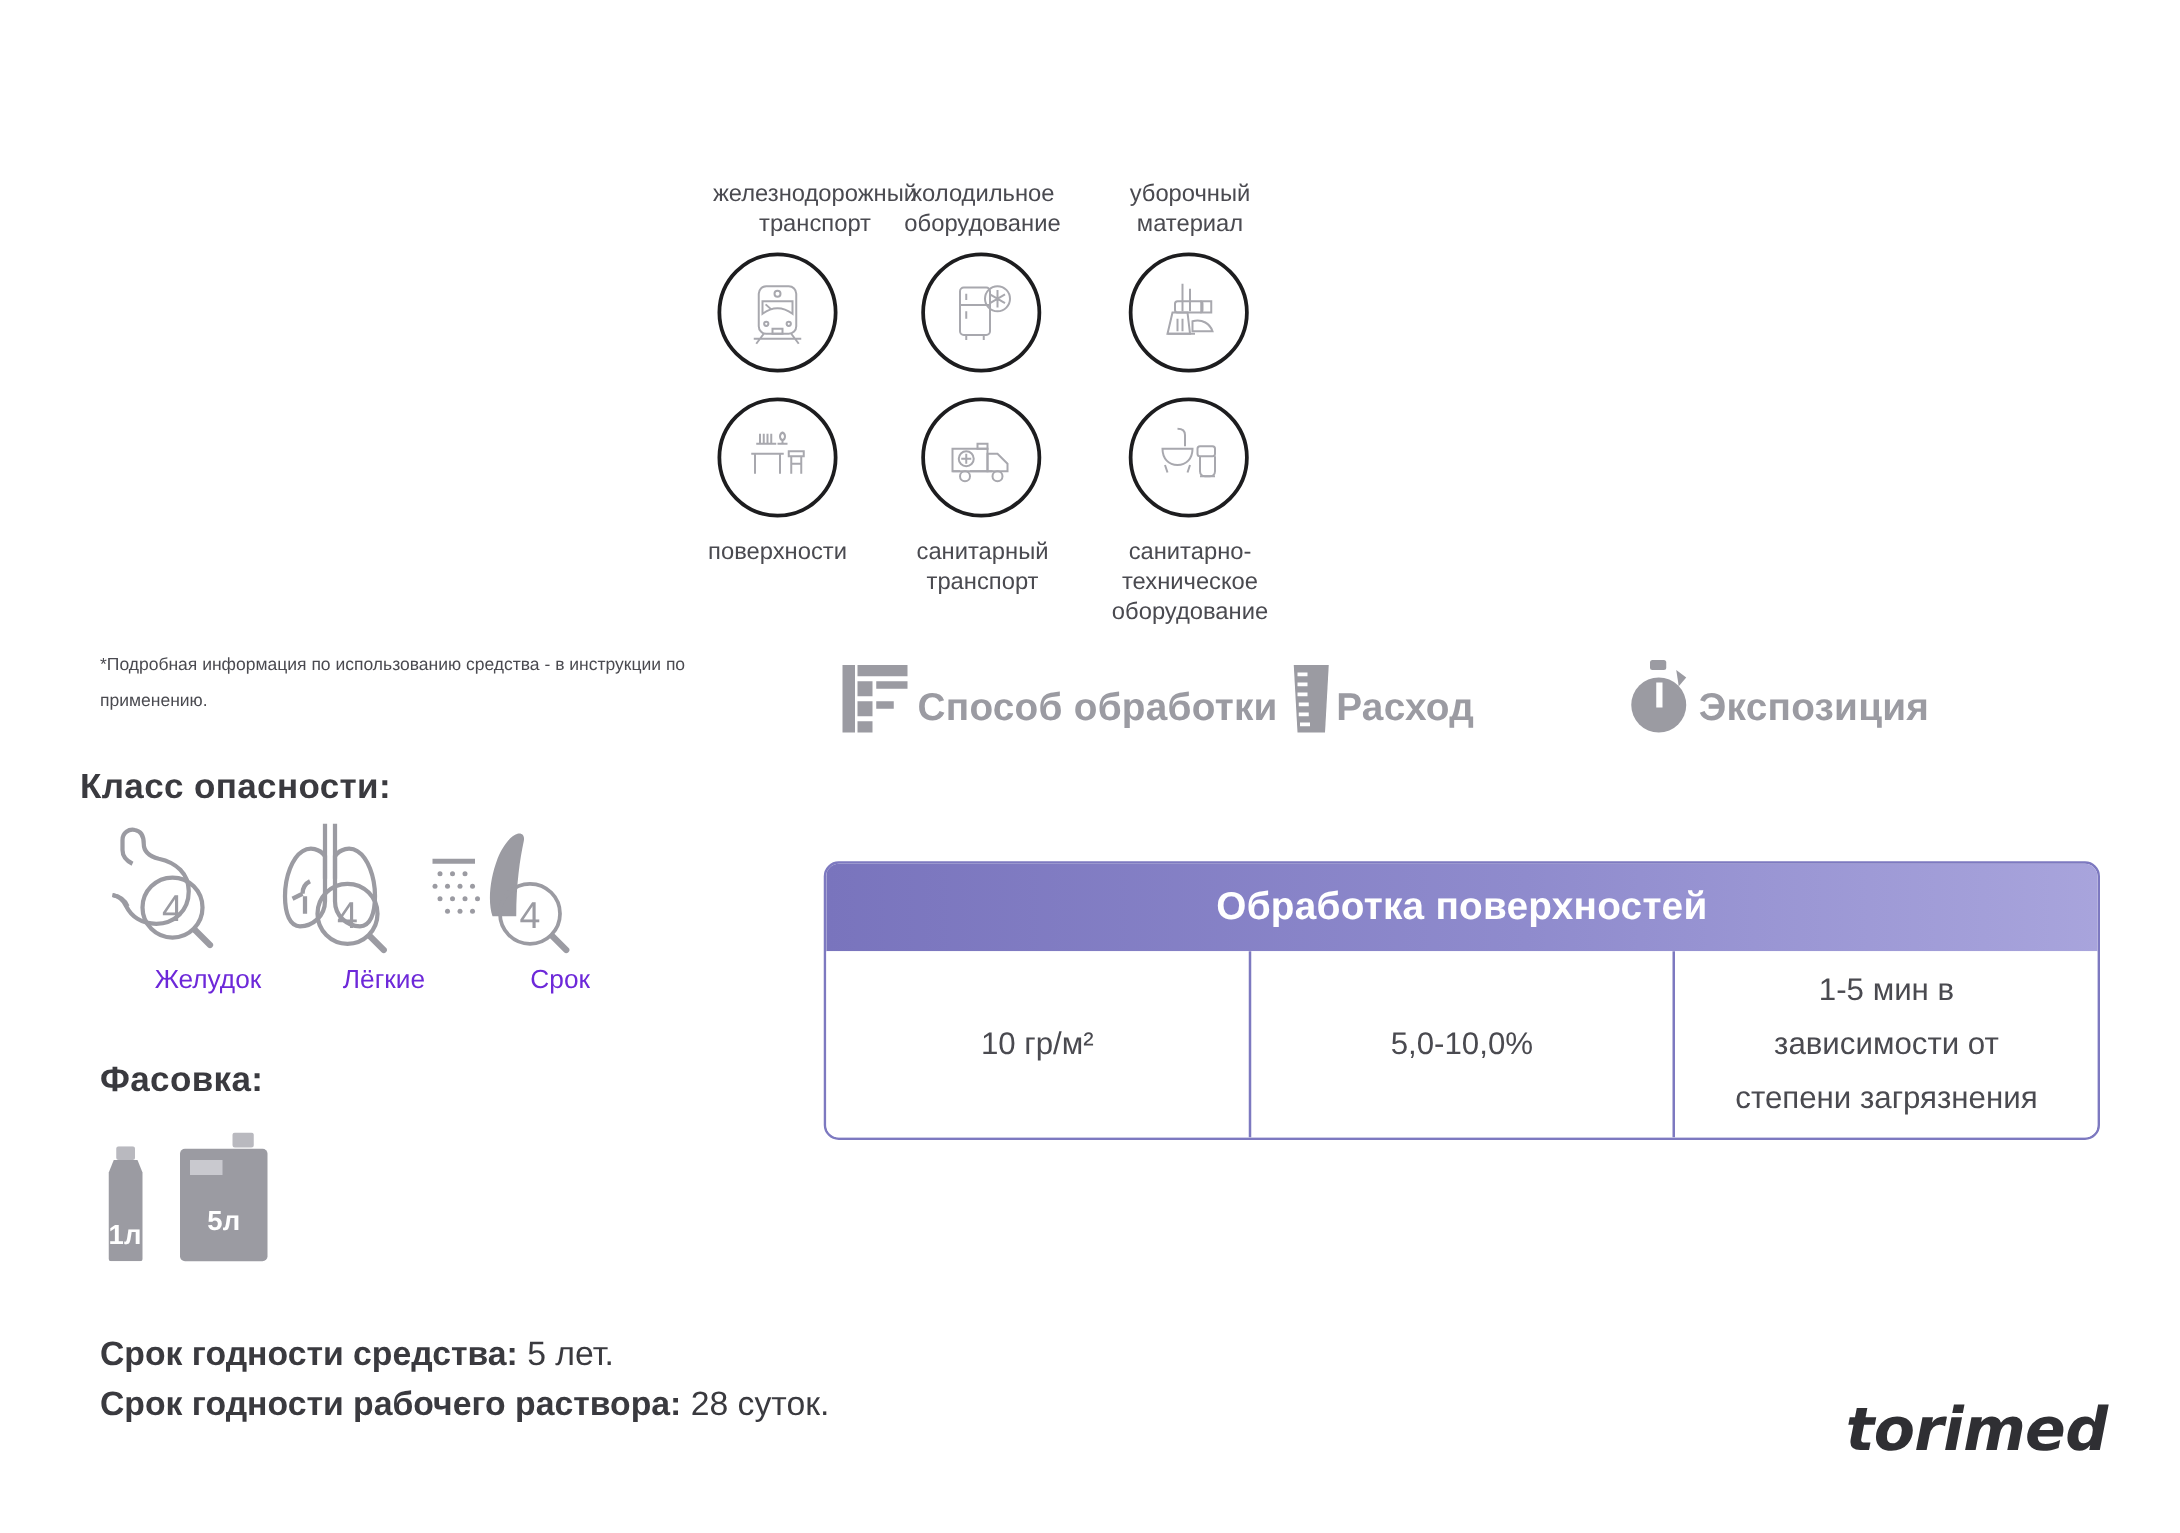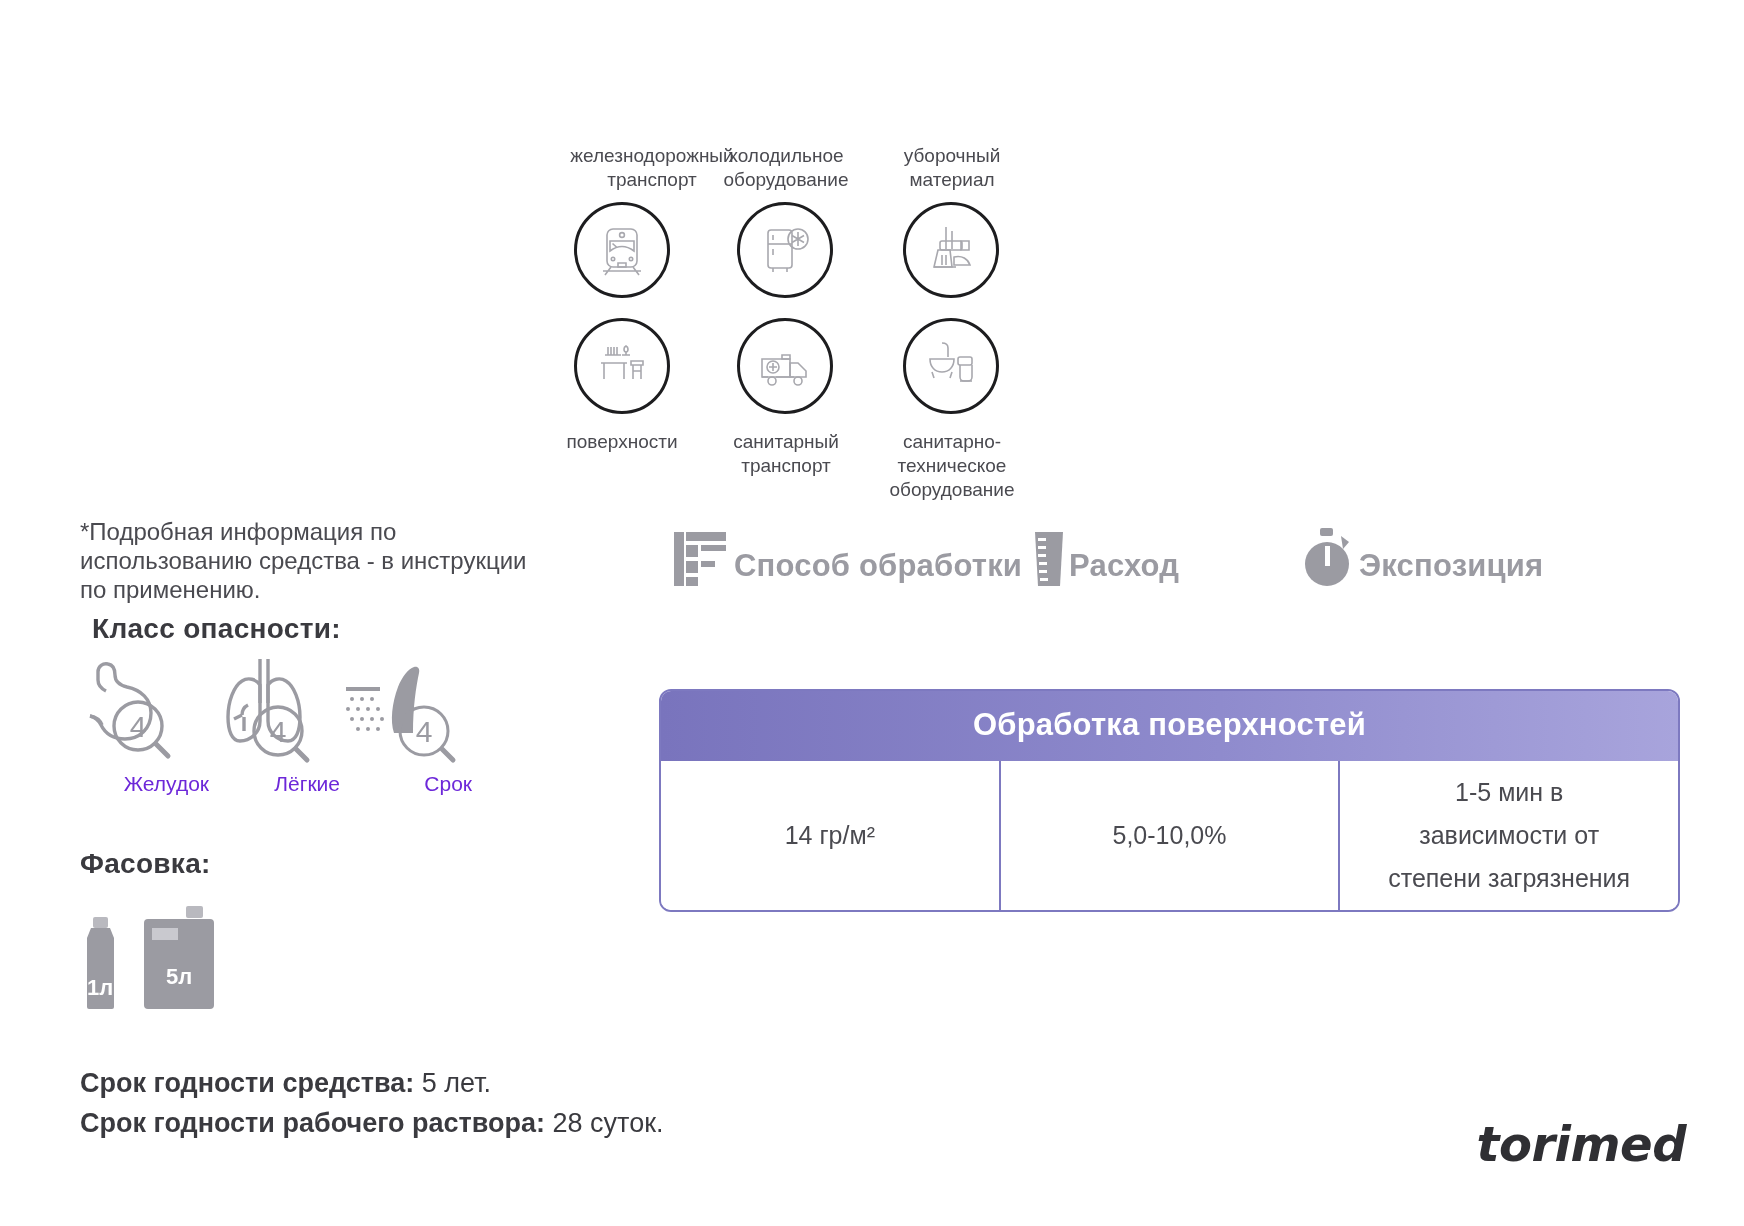--- a/index.html
+++ b/index.html
@@ -33,21 +33,21 @@
   }
   .circle svg{display:block;}
 
   .col1{left:580px;}
   .col2{left:760px;}
   .col3{left:938px;}
 
   
   .footnote{
     left:80px;top:517px;width:470px;
-    font-size:24px;line-height:29px;color:#4a4a50;
+    font-size:14px;line-height:29px;color:#4a4a50;
   }
 
   
   .sec-head{
     font-size:28px;font-weight:bold;color:#3a3a3f;letter-spacing:.3px;
   }
 
   
   .hz-label{
     font-size:21px;color:#6d28d9;text-align:right;width:150px;
@@ -186,21 +186,21 @@
       <path d="M40 46h12"></path>
     </svg>
   </div>
 
   <div class="abs obj-label" style="top:430px;width:230px;left:507px;">поверхности</div>
   <div class="abs obj-label" style="top:430px;width:230px;left:671px;">санитарный<br>транспорт</div>
   <div class="abs obj-label" style="top:430px;width:230px;left:837px;">санитарно-<br>техническое<br>оборудование</div>
 
   <div class="abs footnote">*Подробная информация по использованию средства - в инструкции по применению.</div>
 
-  <div class="abs sec-head" style="left:92px;top:613px;">Класс опасности:</div>
+  <div class="abs sec-head" style="left:64px;top:613px;">Класс опасности:</div>
 
   <div class="abs" style="left:76px;top:658px;">
     <svg width="115" height="110" viewBox="0 0 115 110" fill="none" stroke="#9b9ba2" stroke-width="3.4">
       <path d="M22 14c0-6 5-9 10-8 6 1 7 6 7 11 0 6 4 10 12 12 14 3 24 12 24 26 0 16-12 26-26 26-12 0-20-6-24-14-3-6-6-8-11-9"></path>
       <path d="M22 14v8c0 6 4 9 8 11"></path>
       <path d="M14 58c6 1 10 4 12 9"></path>
       <circle cx="62" cy="68" r="24" stroke-width="3.4"></circle>
       <path d="M80 86l12 12" stroke-linecap="round" stroke-width="5"></path>
       <text x="62" y="79" font-size="30" fill="#9b9ba2" stroke="none" text-anchor="middle" font-family="Liberation Sans, sans-serif">4</text>
     </svg>
@@ -298,21 +298,21 @@
       <path d="M38 8l8 6-6 7z"></path>
       <circle cx="24" cy="36" r="22"></circle>
       <rect x="22" y="18" width="5" height="20" fill="#ffffff"></rect>
     </svg>
     <span class="proc-text">Экспозиция</span>
   </div>
 
   <div class="tbl">
     <div class="tbl-head">Обработка поверхностей</div>
     <div class="tbl-body">
-      <div class="tbl-cell">14 гр/м²</div>
+      <div class="tbl-cell">10 гр/м²</div>
       <div class="tbl-cell">5,0-10,0%</div>
       <div class="tbl-cell strong">
         1-5 мин в<br>зависимости от<br>степени загрязнения
       </div>
     </div>
   </div>
 
   <div class="foot" style="top:1068px;">
     <b>Срок годности средства:</b>
     <span class="val">5 лет.</span>

